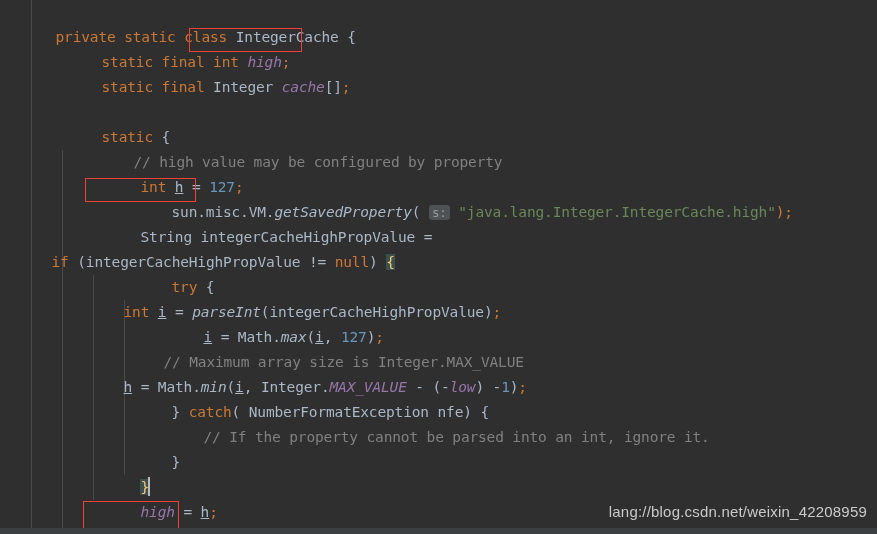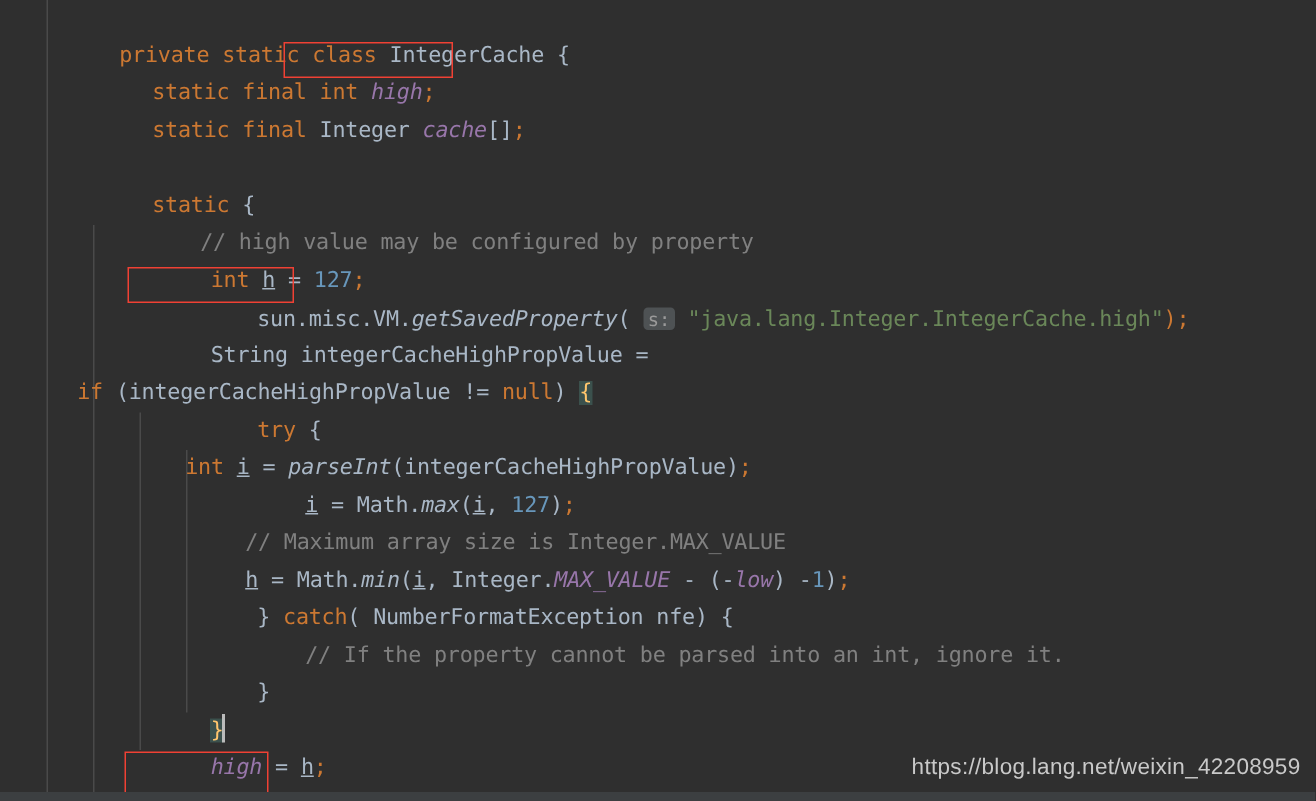--- a/index.html
+++ b/index.html
@@ -123,21 +123,21 @@
 
 <div id="editor">
 
   <div class="guide" style="left:31px;  height:534px;"></div>
   <div class="guide" style="left:62px;  top:150px; height:384px;"></div>
   <div class="guide" style="left:93px;  top:275px; height:225px;"></div>
   <div class="guide" style="left:124px; top:300px; height:175px;"></div>
 
   <div id="code">
 
-    <div class="line" style="padding-left:28px;">
+    <div class="line" style="padding-left:4px;">
       <span class="kw">private</span><span class="pun"> </span><span class="kw">static</span><span class="pun"> </span><span class="kw">class</span><span class="pun"> </span><span class="type">IntegerCache</span><span class="pun"> </span><span class="pun">{</span>
     </div>
 
 
     <div class="line" style="padding-left:50px;">
       <span class="kw">static</span><span class="pun"> </span><span class="kw">final</span><span class="pun"> </span><span class="kw">int</span><span class="pun"> </span><span class="fld">high</span><span class="semi">;</span>
     </div>
 
     <div class="line" style="padding-left:50px;">
       <span class="kw">static</span><span class="pun"> </span><span class="kw">final</span><span class="pun"> </span><span class="type">Integer</span><span class="pun"> </span><span class="fld">cache</span><span class="pun">[]</span><span class="semi">;</span>
@@ -178,21 +178,21 @@
     </div>
 
     <div class="line" style="padding-left:152px;">
       <span class="lvar">i</span><span class="pun"> </span><span class="pun">=</span><span class="pun"> </span><span class="type">Math.</span><span class="mth">max</span><span class="pun">(</span><span class="lvar">i</span><span class="pun">, </span><span class="num">127</span><span class="pun">)</span><span class="semi">;</span>
     </div>
 
     <div class="line" style="padding-left:112px;">
       <span class="cmt">// Maximum array size is Integer.MAX_VALUE</span>
     </div>
 
-    <div class="line" style="padding-left:112px;">
+    <div class="line" style="padding-left:72px;">
       <span class="lvar">h</span><span class="pun"> </span><span class="pun">=</span><span class="pun"> </span><span class="type">Math.</span><span class="mth">min</span><span class="pun">(</span><span class="lvar">i</span><span class="pun">, </span><span class="type">Integer.</span><span class="sconst">MAX_VALUE</span><span class="pun"> - (-</span><span class="fld">low</span><span class="pun">) -</span><span class="num">1</span><span class="pun">)</span><span class="semi">;</span>
     </div>
 
     <div class="line" style="padding-left:120px;">
       <span class="pun">}</span><span class="pun"> </span><span class="kw">catch</span><span class="pun">( </span><span class="type">NumberFormatException</span><span class="pun"> nfe)</span><span class="pun"> </span><span class="pun">{</span>
     </div>
 
     <div class="line" style="padding-left:152px;">
       <span class="cmt">// If the property cannot be parsed into an int, ignore it.</span>
     </div>
@@ -208,16 +208,16 @@
     <div class="line" style="padding-left:89px;">
       <span class="fld">high</span><span class="pun"> </span><span class="pun">=</span><span class="pun"> </span><span class="lvar">h</span><span class="semi">;</span>
     </div>
 
   </div>
 
   <div class="redbox" style="left:189px; top:28px; width:113px; height:24px;"></div>
   <div class="redbox" style="left:85px; top:178px; width:111px; height:24px;"></div>
   <div class="redbox" style="left:83px; top:501px; width:96px; height:29px;"></div>
 
-  <div id="watermark">https://blog.lang.net/weixin_42208959</div>
+  <div id="watermark">lang://blog.csdn.net/weixin_42208959</div>
   <div id="bottom-strip"></div>
 
 </div>
 
 </body></html>

